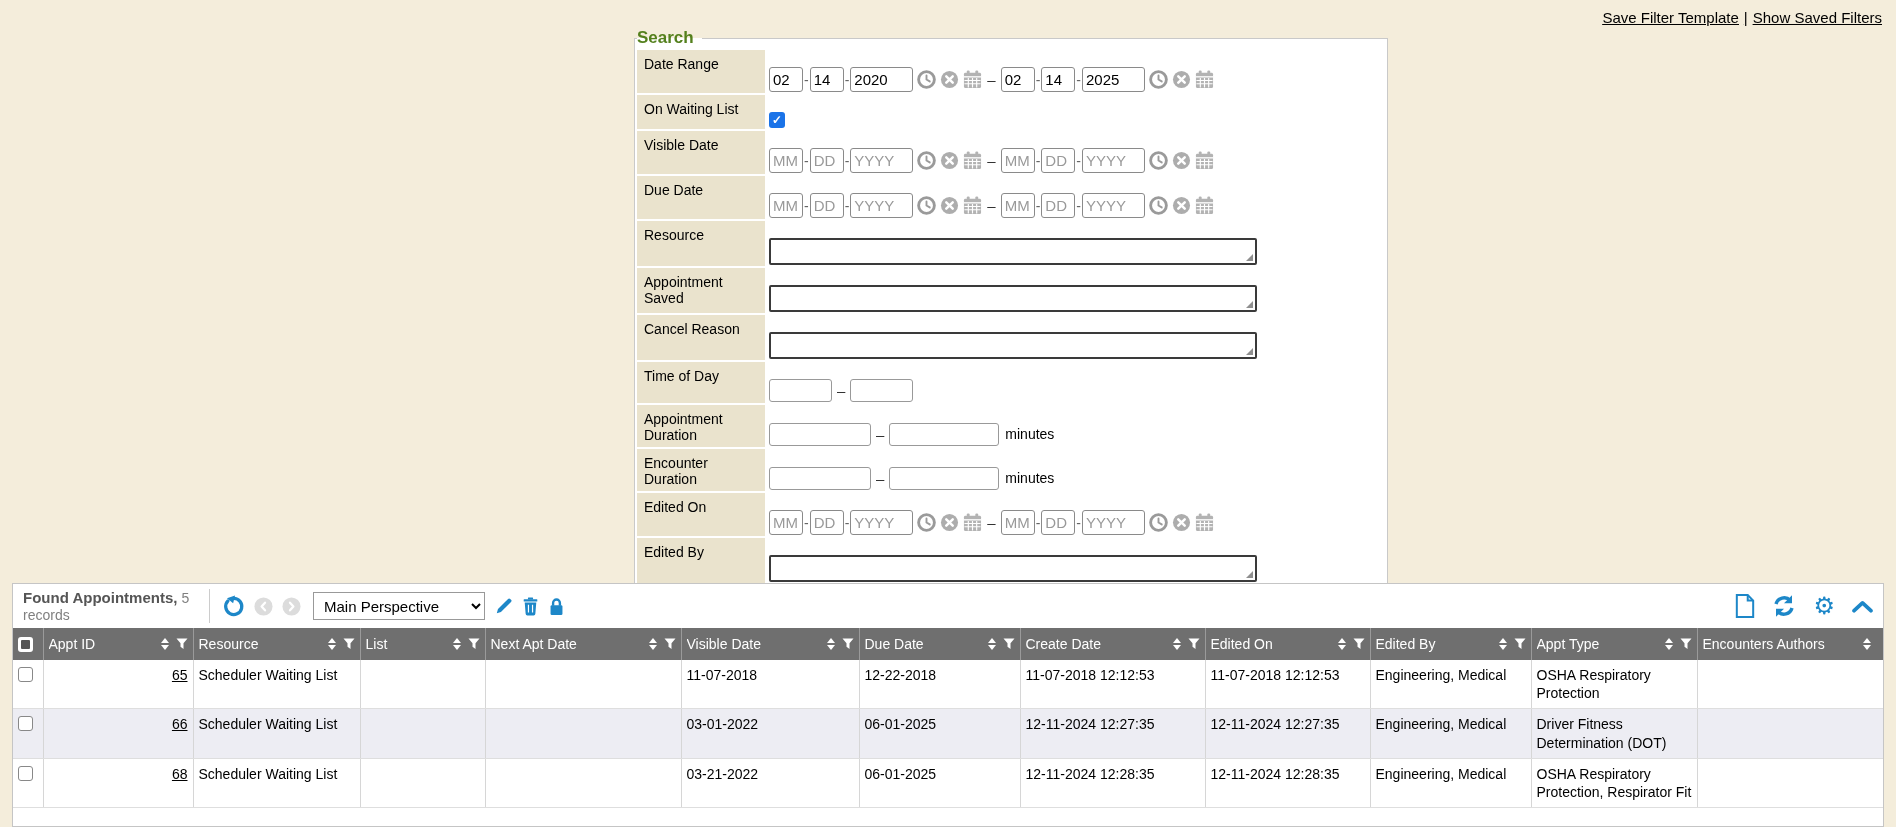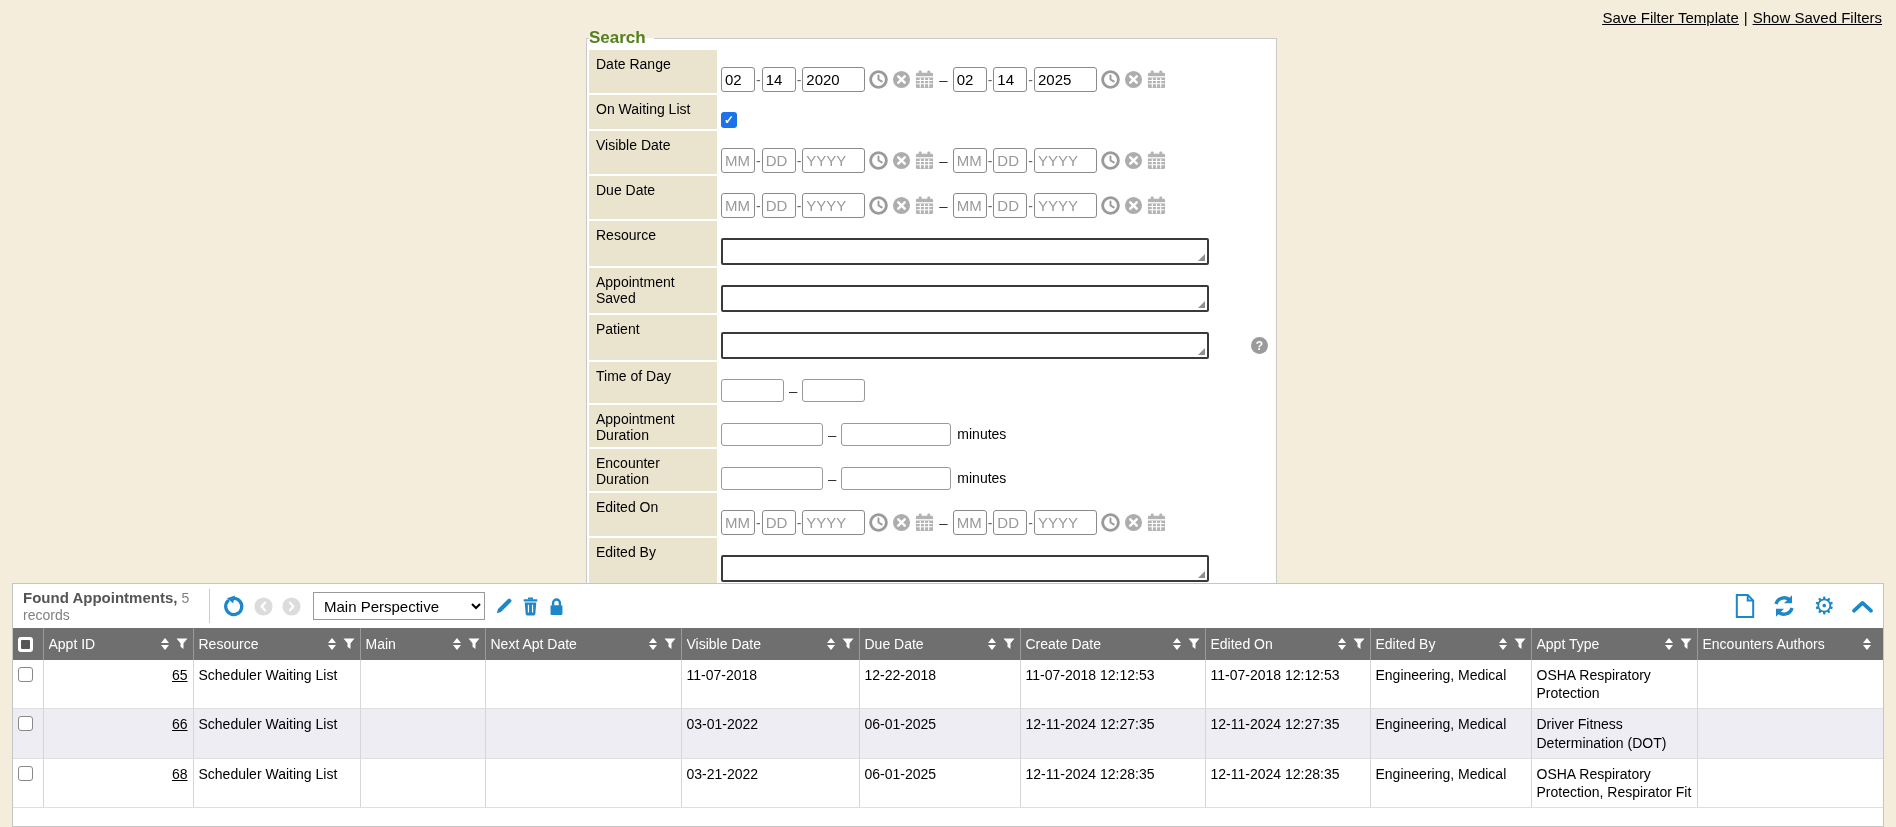--- a/index.html
+++ b/index.html
@@ -9,21 +9,21 @@
     background:#f4eddb;
     position:relative;
     color:#000;
   }
   
   .top-links { position:absolute; top:9px; right:14px; font-size:15px;text-decoration:underline; }
   .top-links a { color:#000; text-decoration:underline; cursor:pointer; }
   .top-links .sep { margin:0 5px; text-decoration:none; }
 
   
-  .search-area { position:absolute; left:586px; top:28px; width:691px; }
+  .search-area { position:absolute; left:634px; top:28px; width:754px; }
   fieldset.search-fs { border:1px solid #c9c9c9; background:#fff; padding:2px; }
   legend.search-legend { color:#54801d; font-weight:bold; font-size:17px; padding:0 8px 0 0; margin-left:0; }
   .frow { display:flex; margin-bottom:2px; min-height:29px; }
   .frow:last-child { margin-bottom:0;padding-left:36px; }
   .flabel { width:128px; flex-shrink:0; background:#eae3cd; padding:6px 4px 4px 7px; font-size:14px; }
   .fcontent { flex:1; background:#fff; display:flex; align-items:center; padding:1px 4px; font-size:14px;margin-top:16px; }
 
   
   .seg { border:1px solid #8a8a8a; border-radius:3px; height:25px; font-size:15px; padding:1px 3px; font-family:inherit; }
   .seg.mm,.seg.dd { width:34px; }
@@ -286,28 +286,27 @@
     </div>
 
 
     <div class="frow">
       <div class="flabel">Appointment Saved</div>
       <div class="fcontent">
           <span class="winput-wrap"><input class="winput" style=""></span>
         </div>
     </div>
 
-
-    <div class="frow">
-      <div class="flabel">Patient</div>
-      <div class="fcontent">
-        <span class="winput-wrap"><input class="winput" style=""></span>
-        <div class="help">?</div>
-      </div>
-    </div>
+    <div class="frow">
+      <div class="flabel">Cancel Reason</div>
+      <div class="fcontent">
+          <span class="winput-wrap"><input class="winput" style=""></span>
+        </div>
+    </div>
+
 
     <div class="frow">
       <div class="flabel">Time of Day</div>
       <div class="fcontent">
         <input class="sinput" style="">
         <span class="range-dash">–</span>
         <input class="sinput" style="">
       </div>
     </div>
 
@@ -526,21 +525,21 @@
                 <span class="up"></span>
                 <span class="dn"></span>
               </span>
               <svg class="funnel" width="12" height="12" viewBox="0 0 12 12">
                 <path d="M0.5 0.5h11L7.5 5.3v5.6l-3-2.1V5.3z" fill="#fff"></path>
               </svg>
             </div>
           </th>
         <th>
             <div class="th-inner">
-              <span class="th-label">Main</span>
+              <span class="th-label">List</span>
               <span class="sort">
                 <span class="up"></span>
                 <span class="dn"></span>
               </span>
               <svg class="funnel" width="12" height="12" viewBox="0 0 12 12">
                 <path d="M0.5 0.5h11L7.5 5.3v5.6l-3-2.1V5.3z" fill="#fff"></path>
               </svg>
             </div>
           </th>
         <th>

